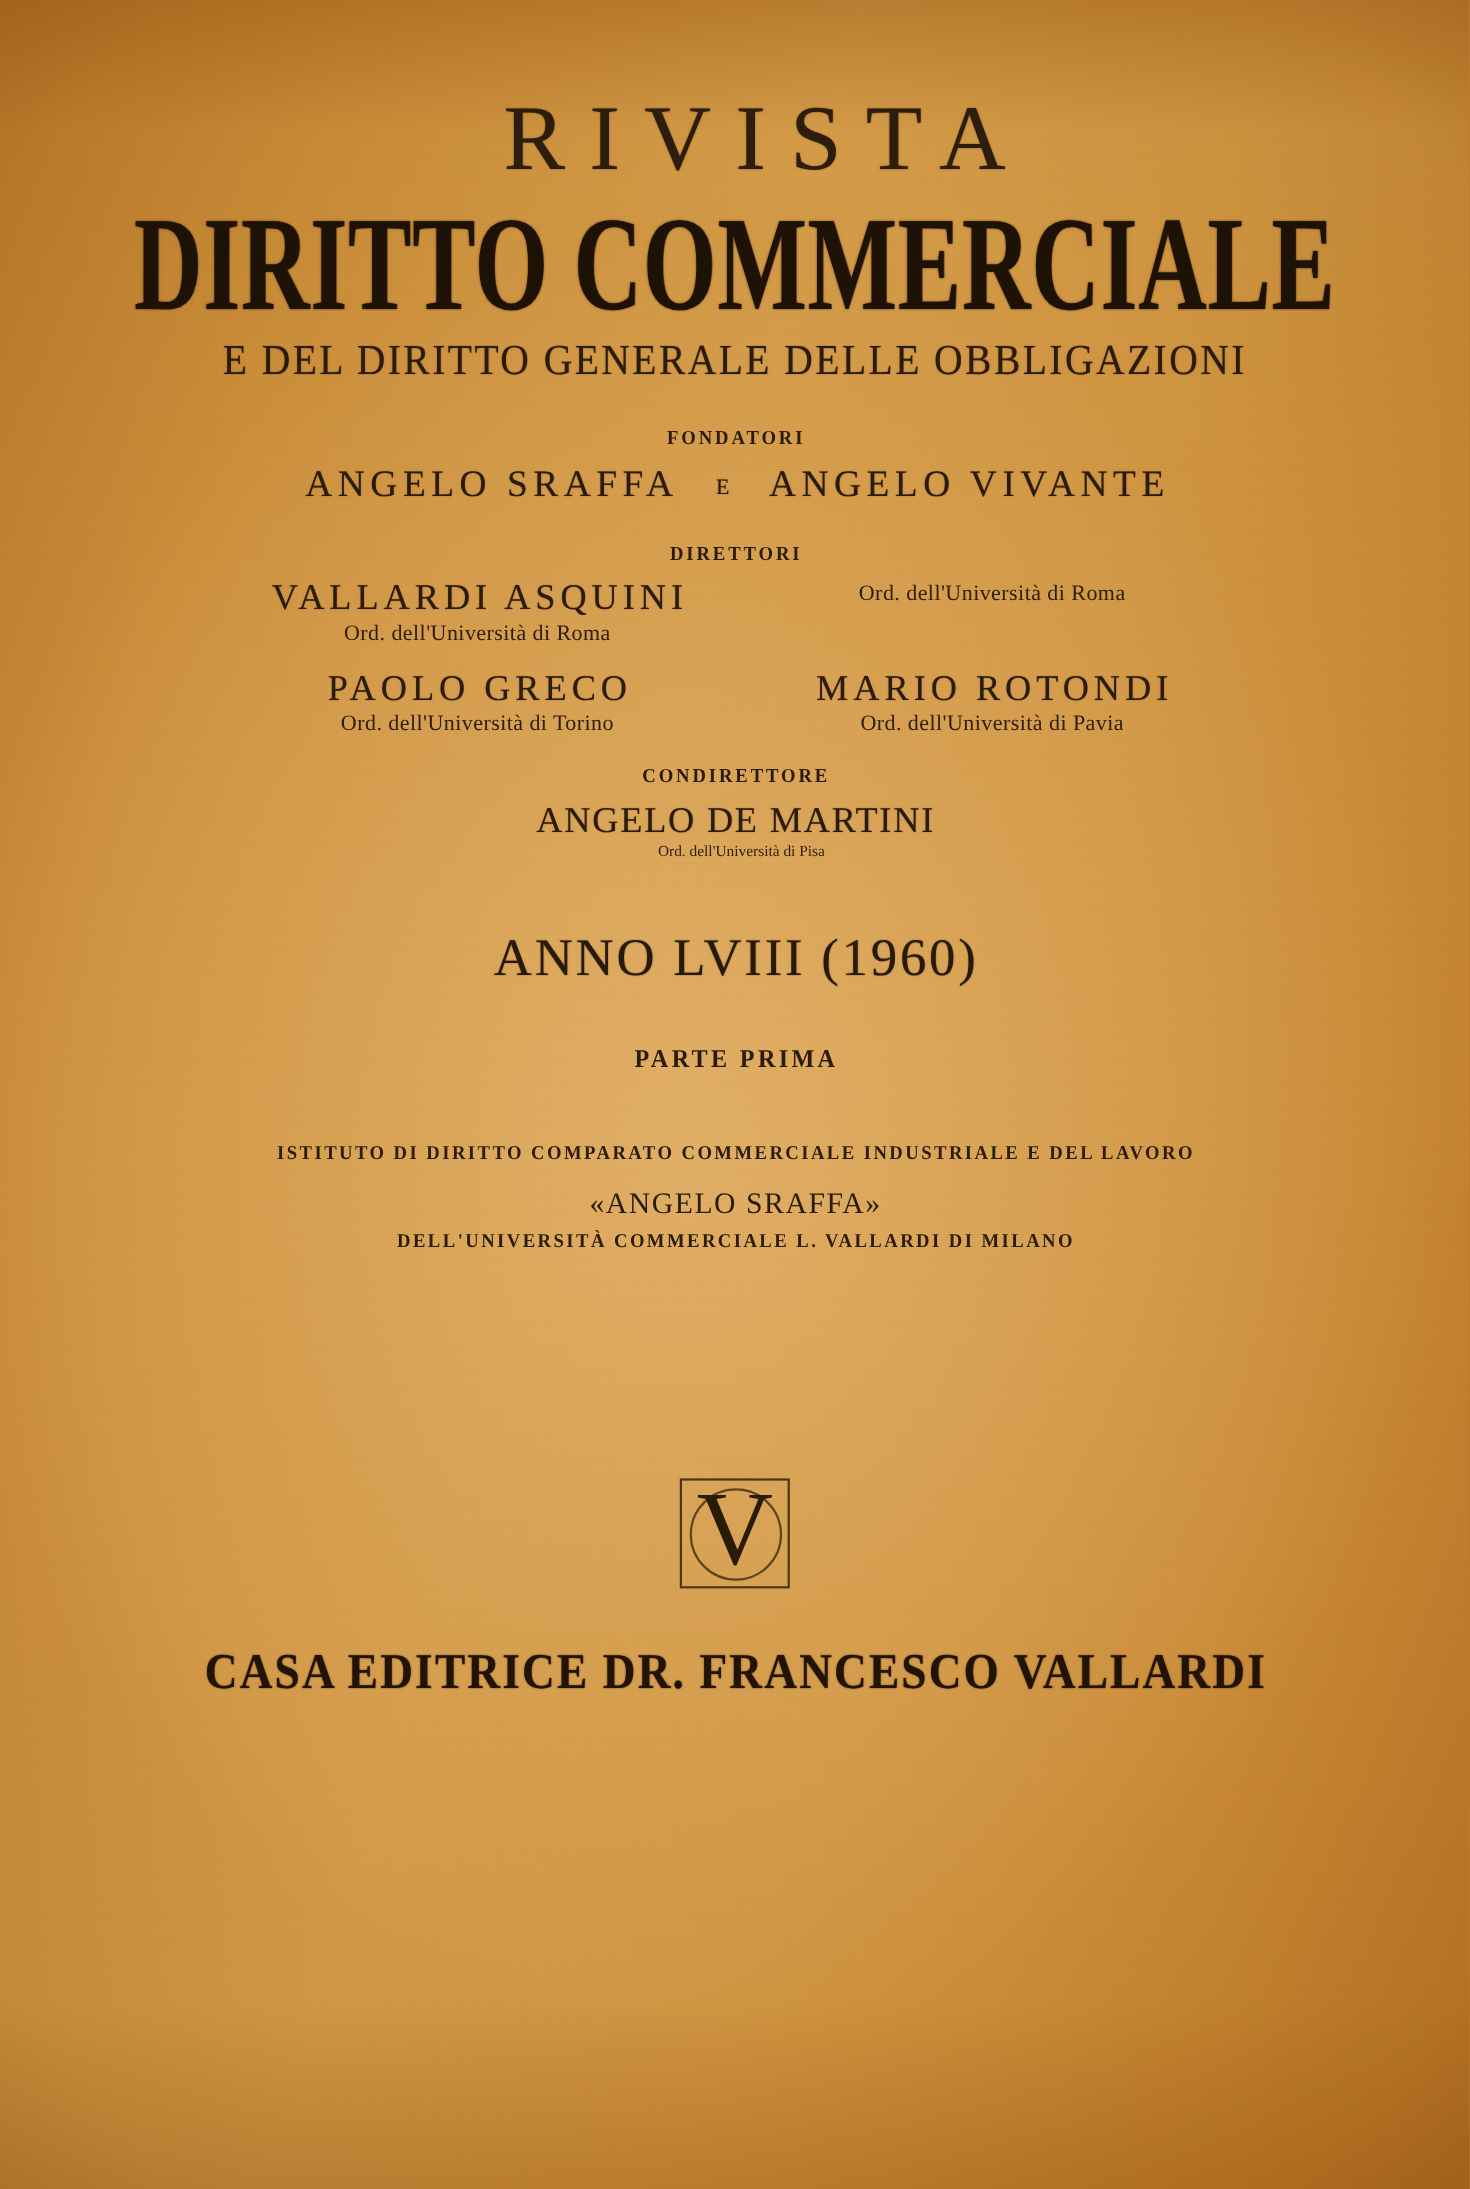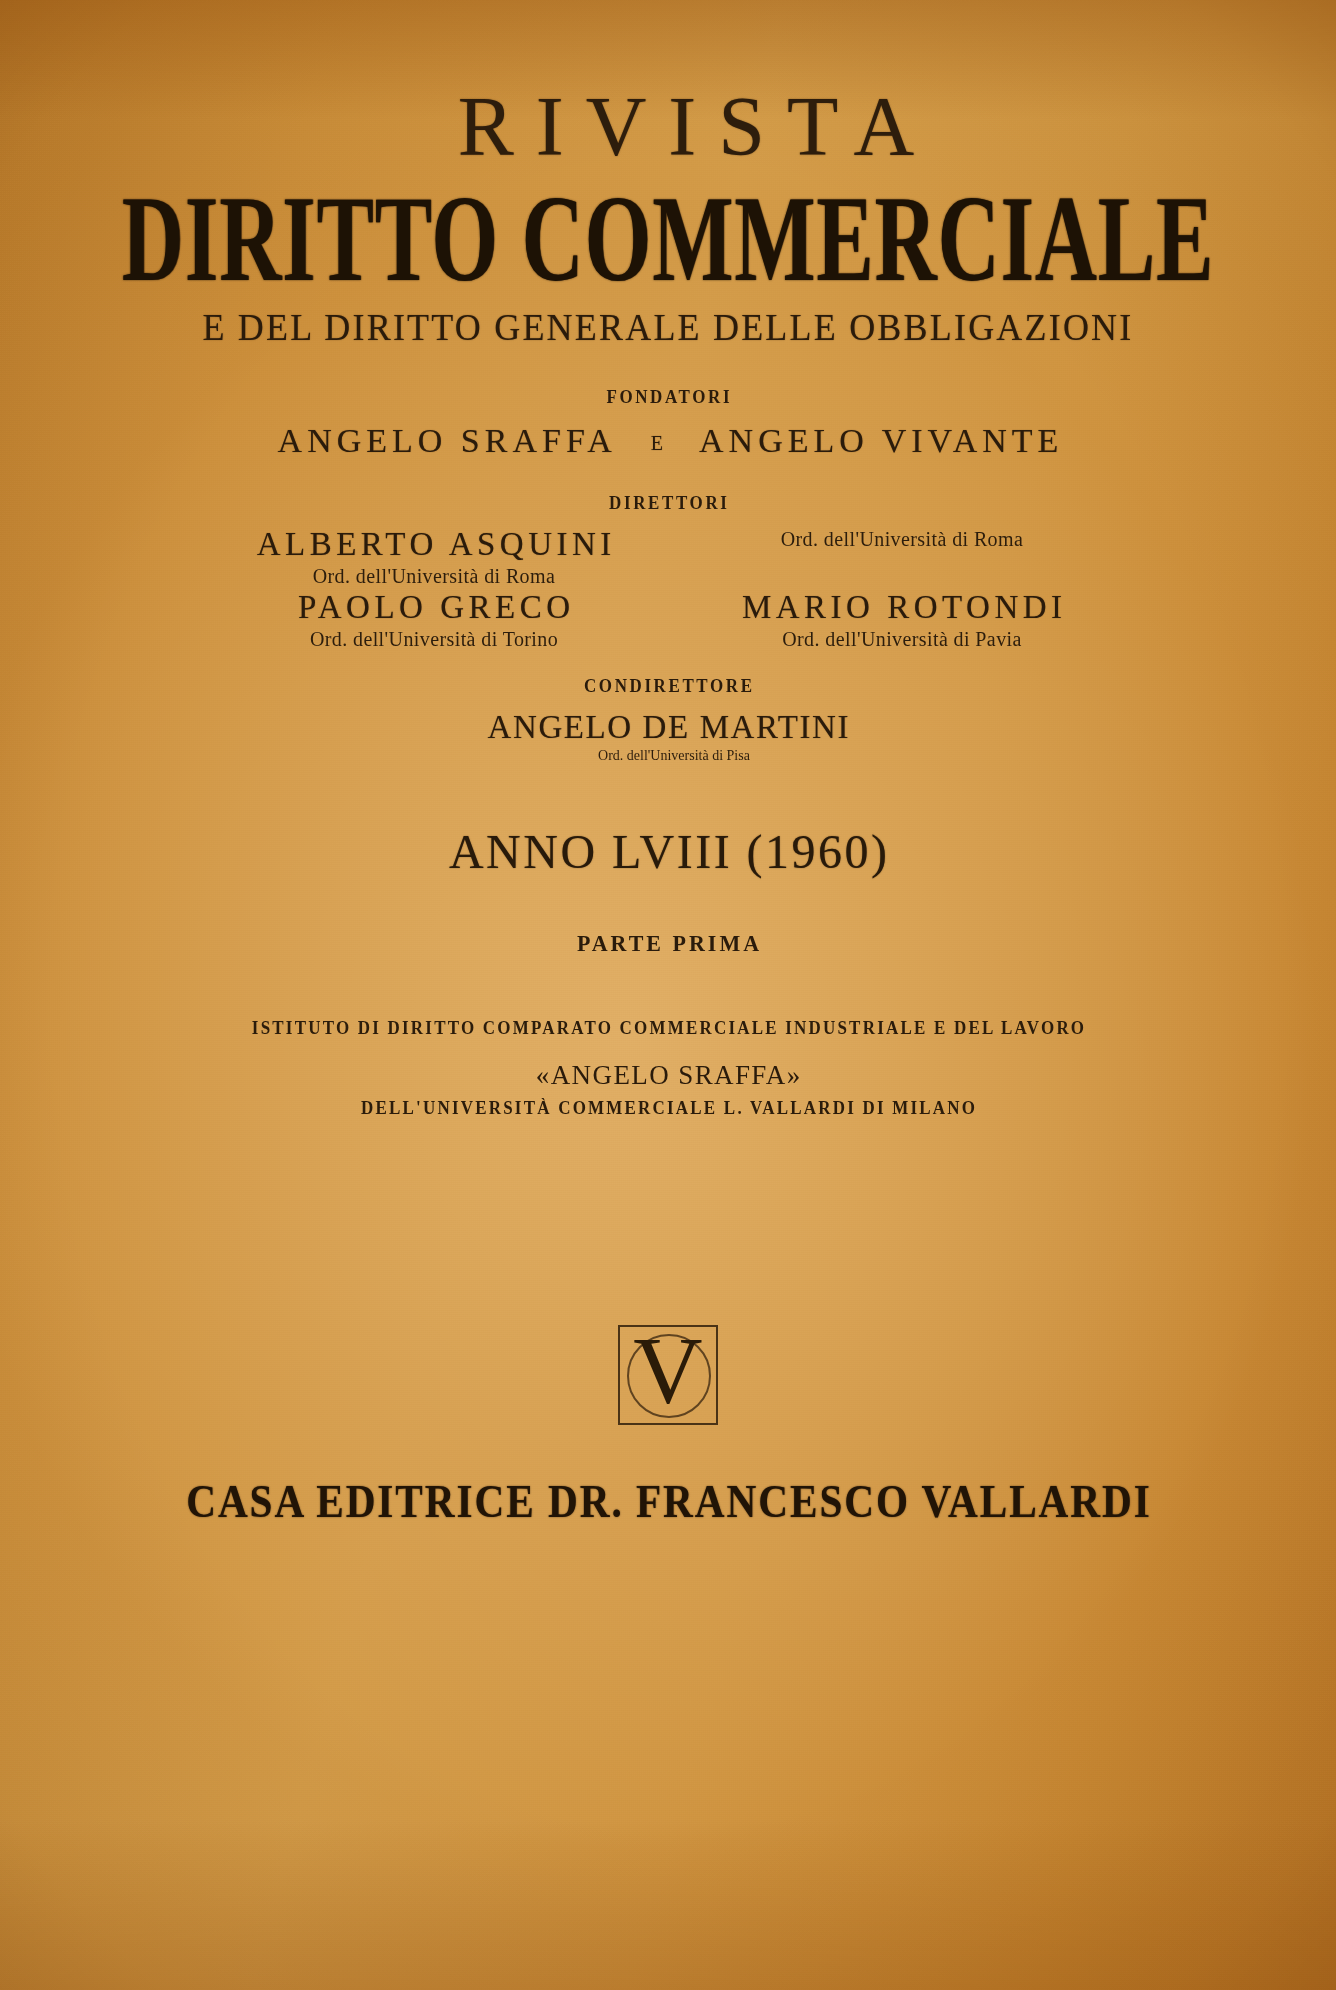--- a/index.html
+++ b/index.html
@@ -163,21 +163,21 @@
   .dir-name.tight {
     letter-spacing: 1.6px;
     text-indent: 1.6px;
   }
   .dir-aff {
     font-size: 20px;
     letter-spacing: 0.4px;
     margin-top: 2px;
     color: #2c1d0c;
   }
-  .dir-row2 { margin-top: 1px; text-align: center; }
+  .dir-row2 { margin-top: 20px; text-align: center; }
 
   .cond-wrap { margin-top: 26px; }
   .cond-name {
     margin-top: 12px;
     font-size: 33px;
     letter-spacing: 1.6px;
     text-indent: 1.6px;
     color: #2a1b0b;
     text-shadow: 0 0 1.1px rgba(40,22,6,0.5);
   }
@@ -304,21 +304,21 @@
       <div class="founders">
         <span>ANGELO SRAFFA</span><span class="conj">E</span><span>ANGELO VIVANTE</span>
       </div>
     </div>
 
     <div style="margin-top:34px;">
       <div class="role-label">DIRETTORI</div>
 
       <div class="dir-grid">
         <div class="dir-col">
-          <div class="dir-name">ALBERTO ASQUINI</div>
+          <div class="dir-name">VALLARDI ASQUINI</div>
           <div class="dir-aff">Ord. dell'Università di Roma</div>
         </div>
         <div class="dir-col">
           <div class="dir-aff">Ord. dell'Università di Roma</div>
         </div>
       </div>
 
       <div class="dir-grid dir-row2">
         <div class="dir-col">
           <div class="dir-name">PAOLO GRECO</div>

